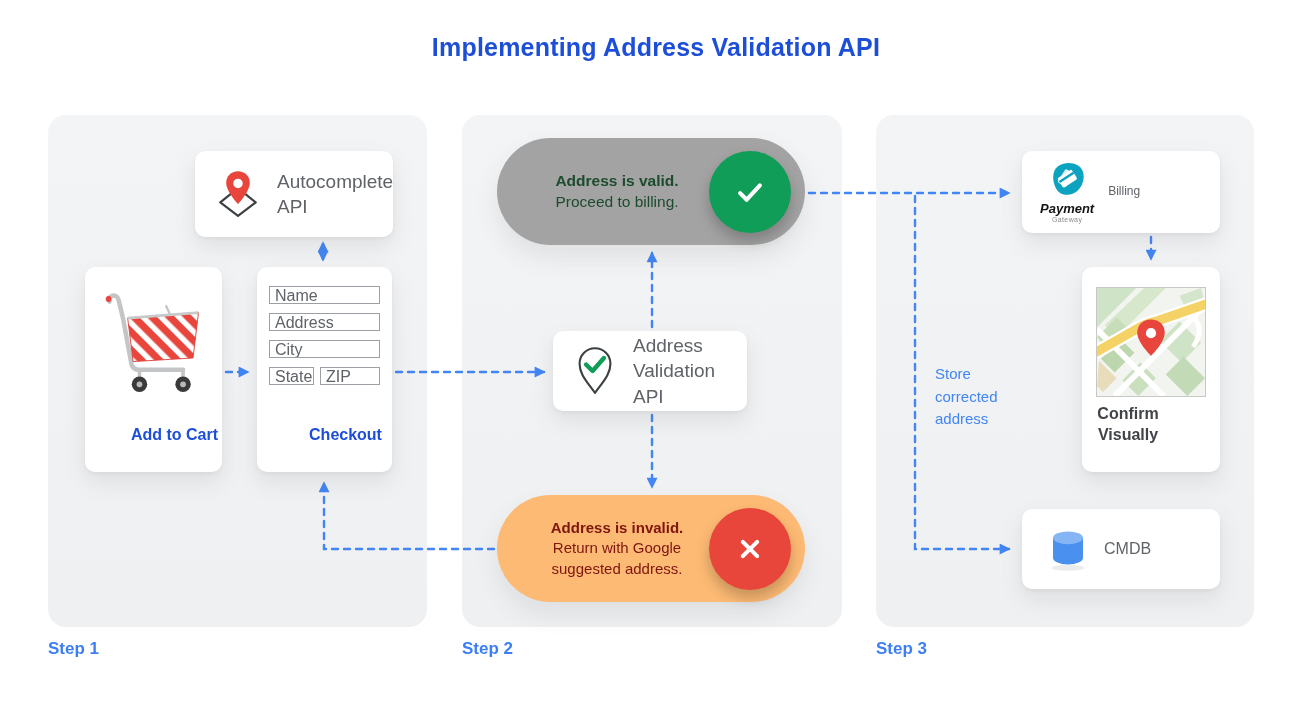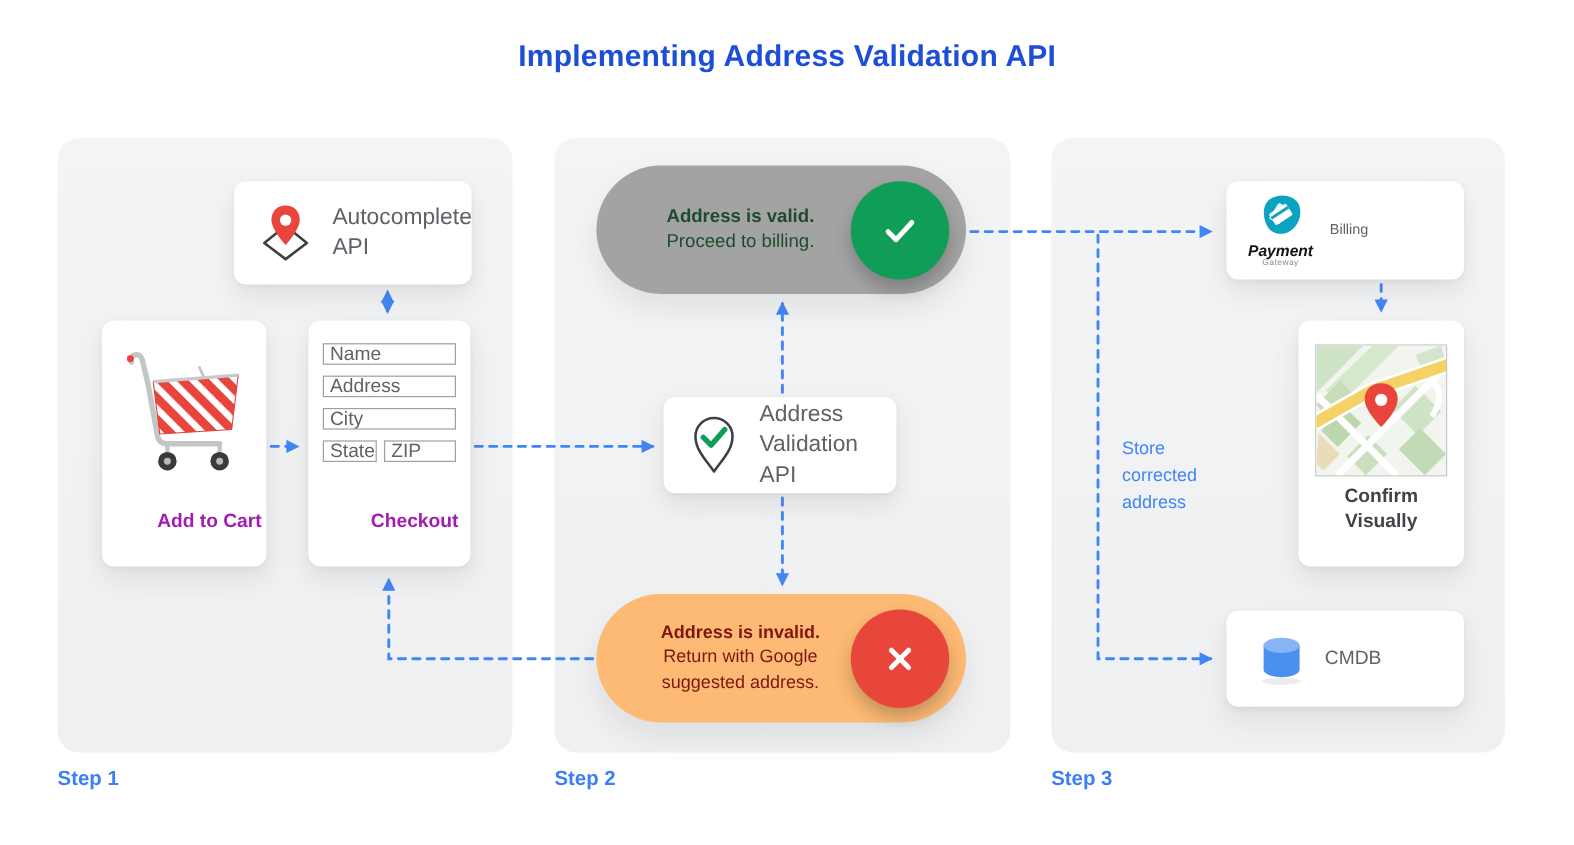--- a/index.html
+++ b/index.html
@@ -31,21 +31,21 @@
   .hcard { display:flex; align-items:center; }
   .api-label { font-size:19px; color:#5f6368; line-height:1.32; }
 
   
   #autocomplete-card { left:195px; top:151px; width:198px; height:86px; padding-left:16px; gap:12px; }
   #autocomplete-card .api-label { width:110px; }
   #addtocart-card { left:85px; top:267px; width:137px; height:205px; }
   #checkout-card  { left:257px; top:267px; width:135px; height:205px; padding:19px 12px; }
   .big-label {
     position:absolute; bottom:28px; left:0; width:100%; text-align:center;
-    font-size:16px; font-weight:700; color:#a21caf;padding-left:42px;
+    font-size:16px; font-weight:700; color:#1d4ed8;padding-left:42px;
   }
   .cart-wrap { position:absolute; top:22px; left:0; width:100%; display:flex; justify-content:center; }
   .field {
     height:18px; border:1px solid #9aa0a6; background:#fff; margin-bottom:9px;
     font-size:16px; color:#5f6368; line-height:17px; padding-left:5px; overflow:hidden; white-space:nowrap;
   }
   .field-row { display:flex; gap:6px; }
   .field-state { width:45px; margin-bottom:0; }
   .field-zip { flex:1; margin-bottom:0; }
 
@@ -69,21 +69,21 @@
   #valid-circle   { background:#0f9d58; }
   #invalid-circle { background:#e8463b; }
   #avapi-card { left:553px; top:331px; width:194px; height:80px; padding-left:16px; gap:12px; }
   #avapi-card .api-label { width:104px; }
 
   
   #billing-card { left:1022px; top:151px; width:198px; height:82px; padding-left:18px; gap:14px; }
   #confirm-card { left:1082px; top:267px; width:138px; height:205px; }
   #cmdb-card    { left:1022px; top:509px; width:198px; height:80px; padding-left:22px; gap:12px; }
   .map-wrap { position:absolute; top:20px; left:14px; width:110px; height:110px; border:1px solid #c5c8c4; }
-  .confirm-text { position:absolute; bottom:26px; left:0; width:100%; display:flex; justify-content:center; }
+  .confirm-text { position:absolute; bottom:26px; left:0; width:100%; display:flex; justify-content:flex-start; }
   .confirm-text span { width:92px; text-align:center; font-size:16px; font-weight:700; color:#404347; line-height:1.35; }
   .pg-logo { display:flex; flex-direction:column; align-items:center; line-height:1; }
   .pg-name { font-size:13px; font-weight:700; font-style:italic; color:#141414; margin-top:1px; }
   .pg-sub  { font-size:7px; color:#8a8a8a; margin-top:1px; letter-spacing:.4px; }
   .store-note {
     position:absolute; left:935px; top:343px; width:84px;
     font-size:15px; font-weight:400; color:#4285f4; line-height:1.5;margin-top:20px;
   }
   .overlay { position:absolute; left:0; top:0; pointer-events:none; }
 </style>

